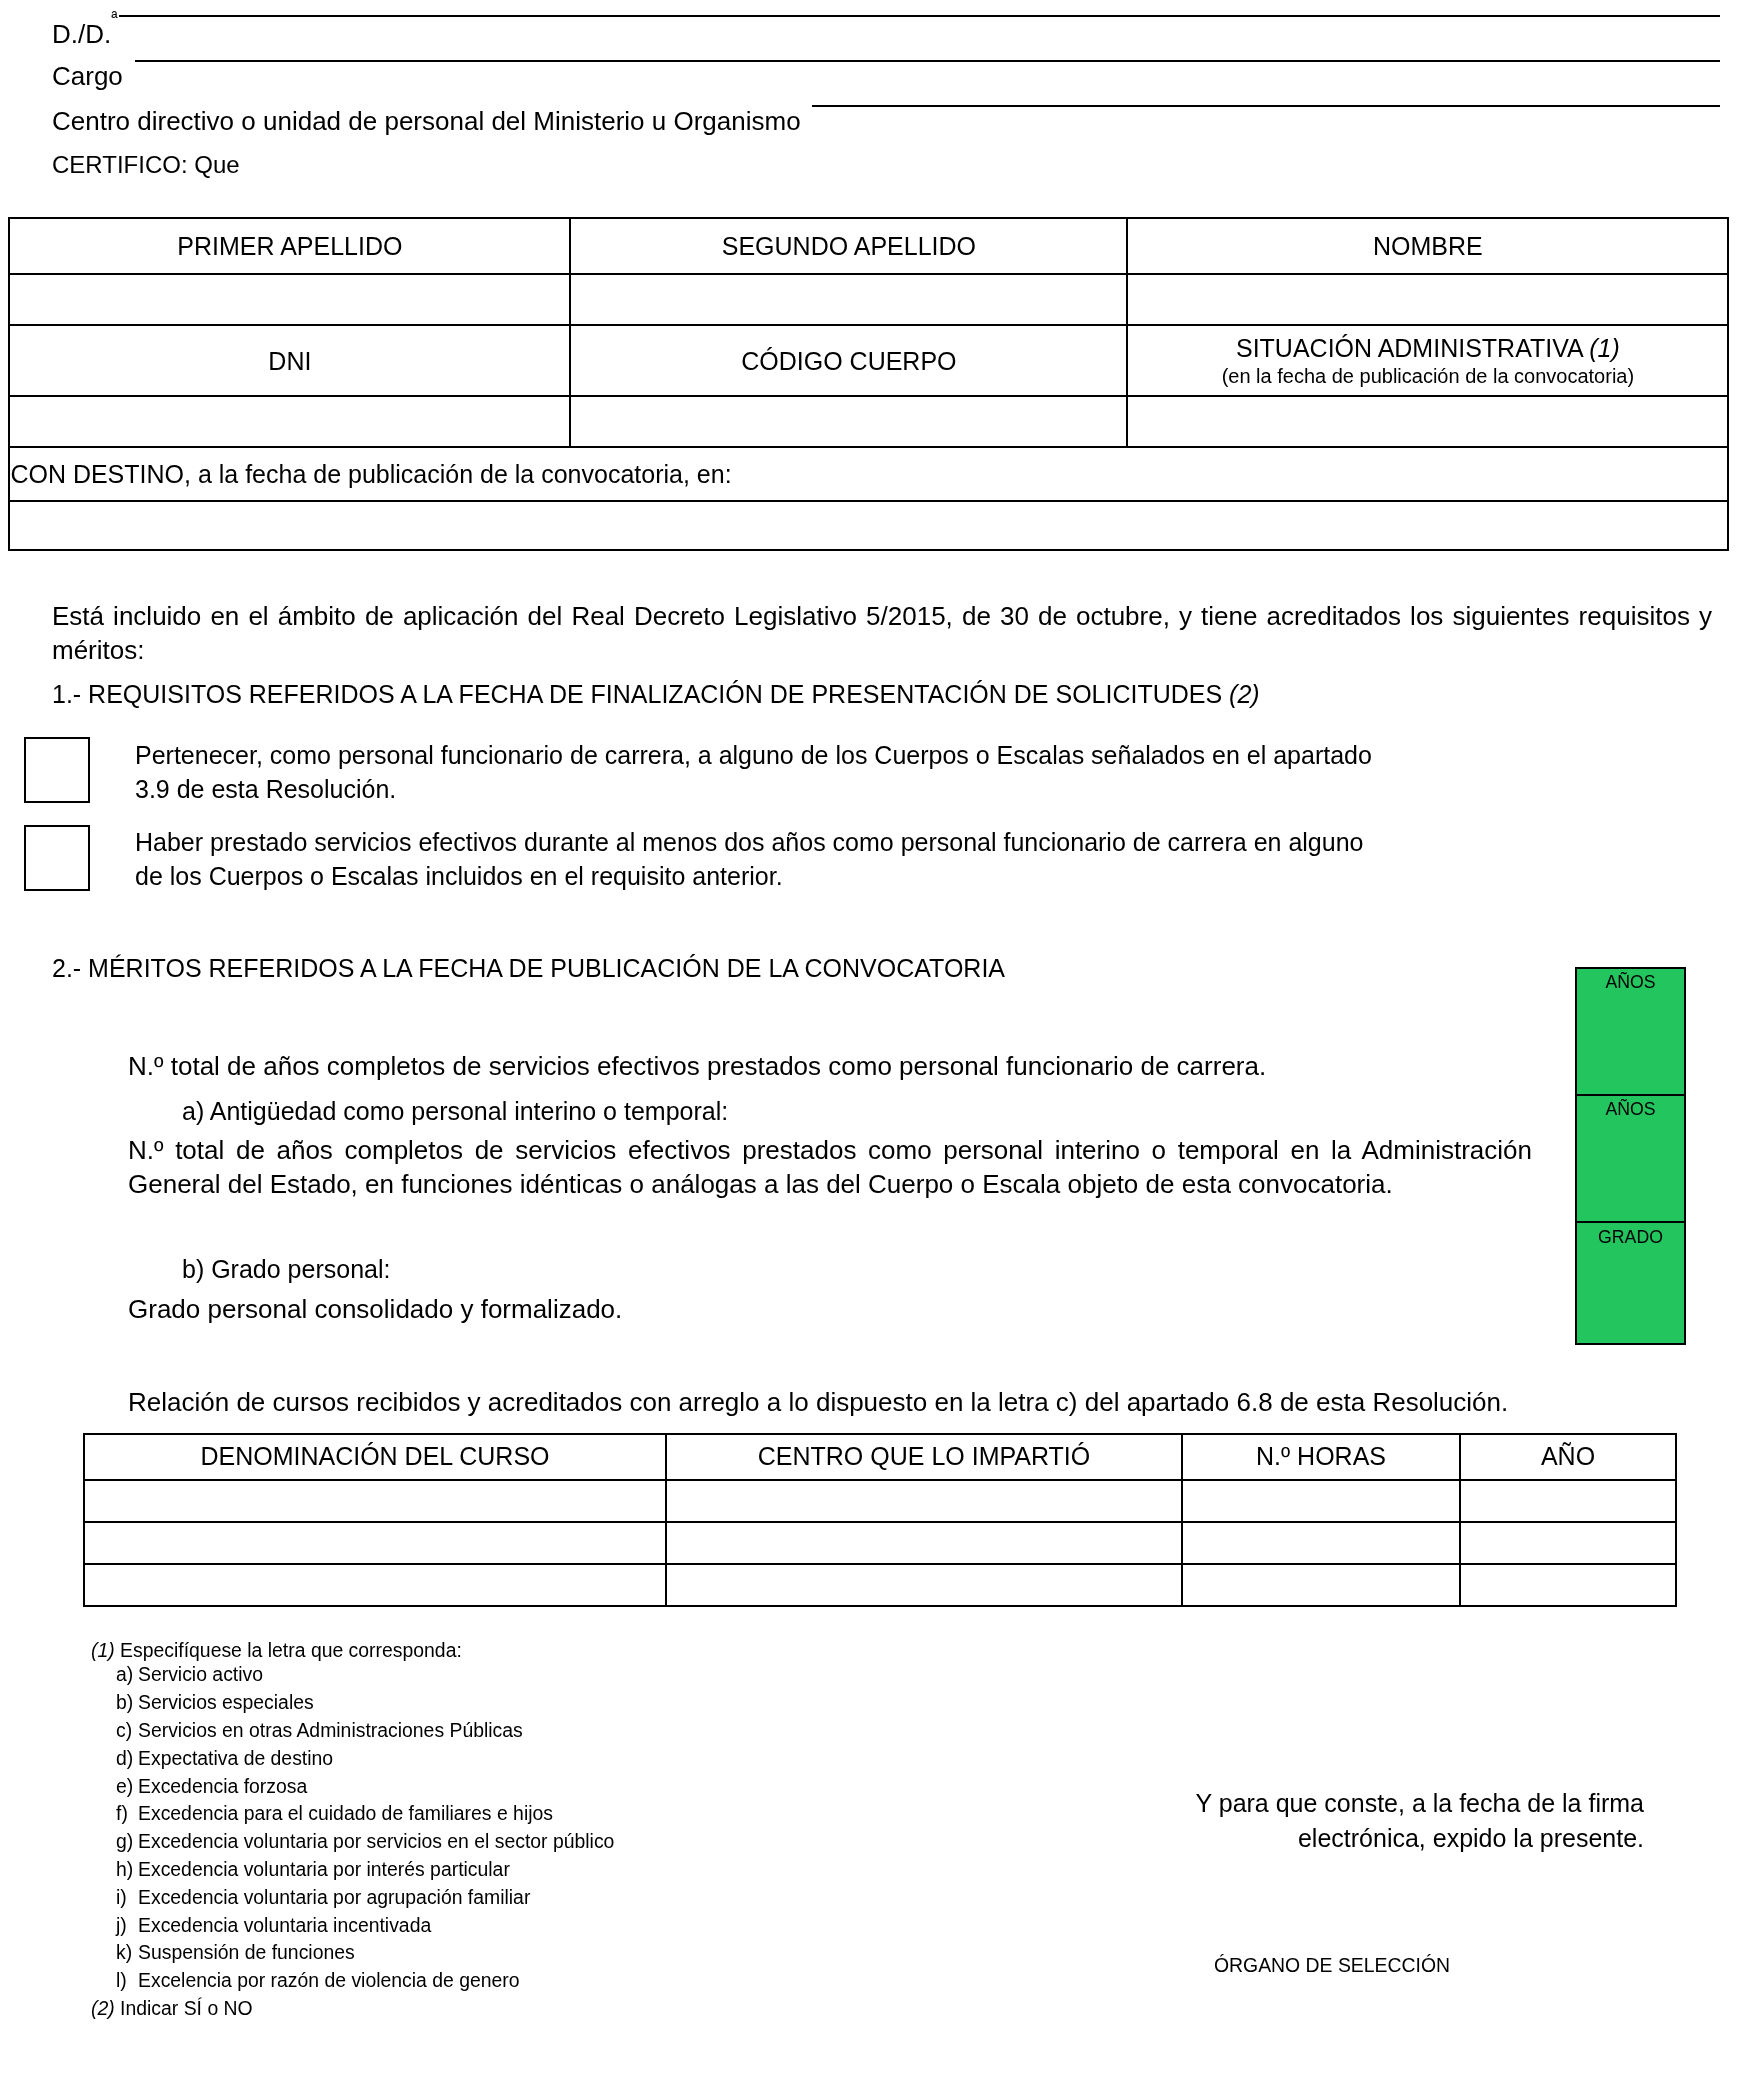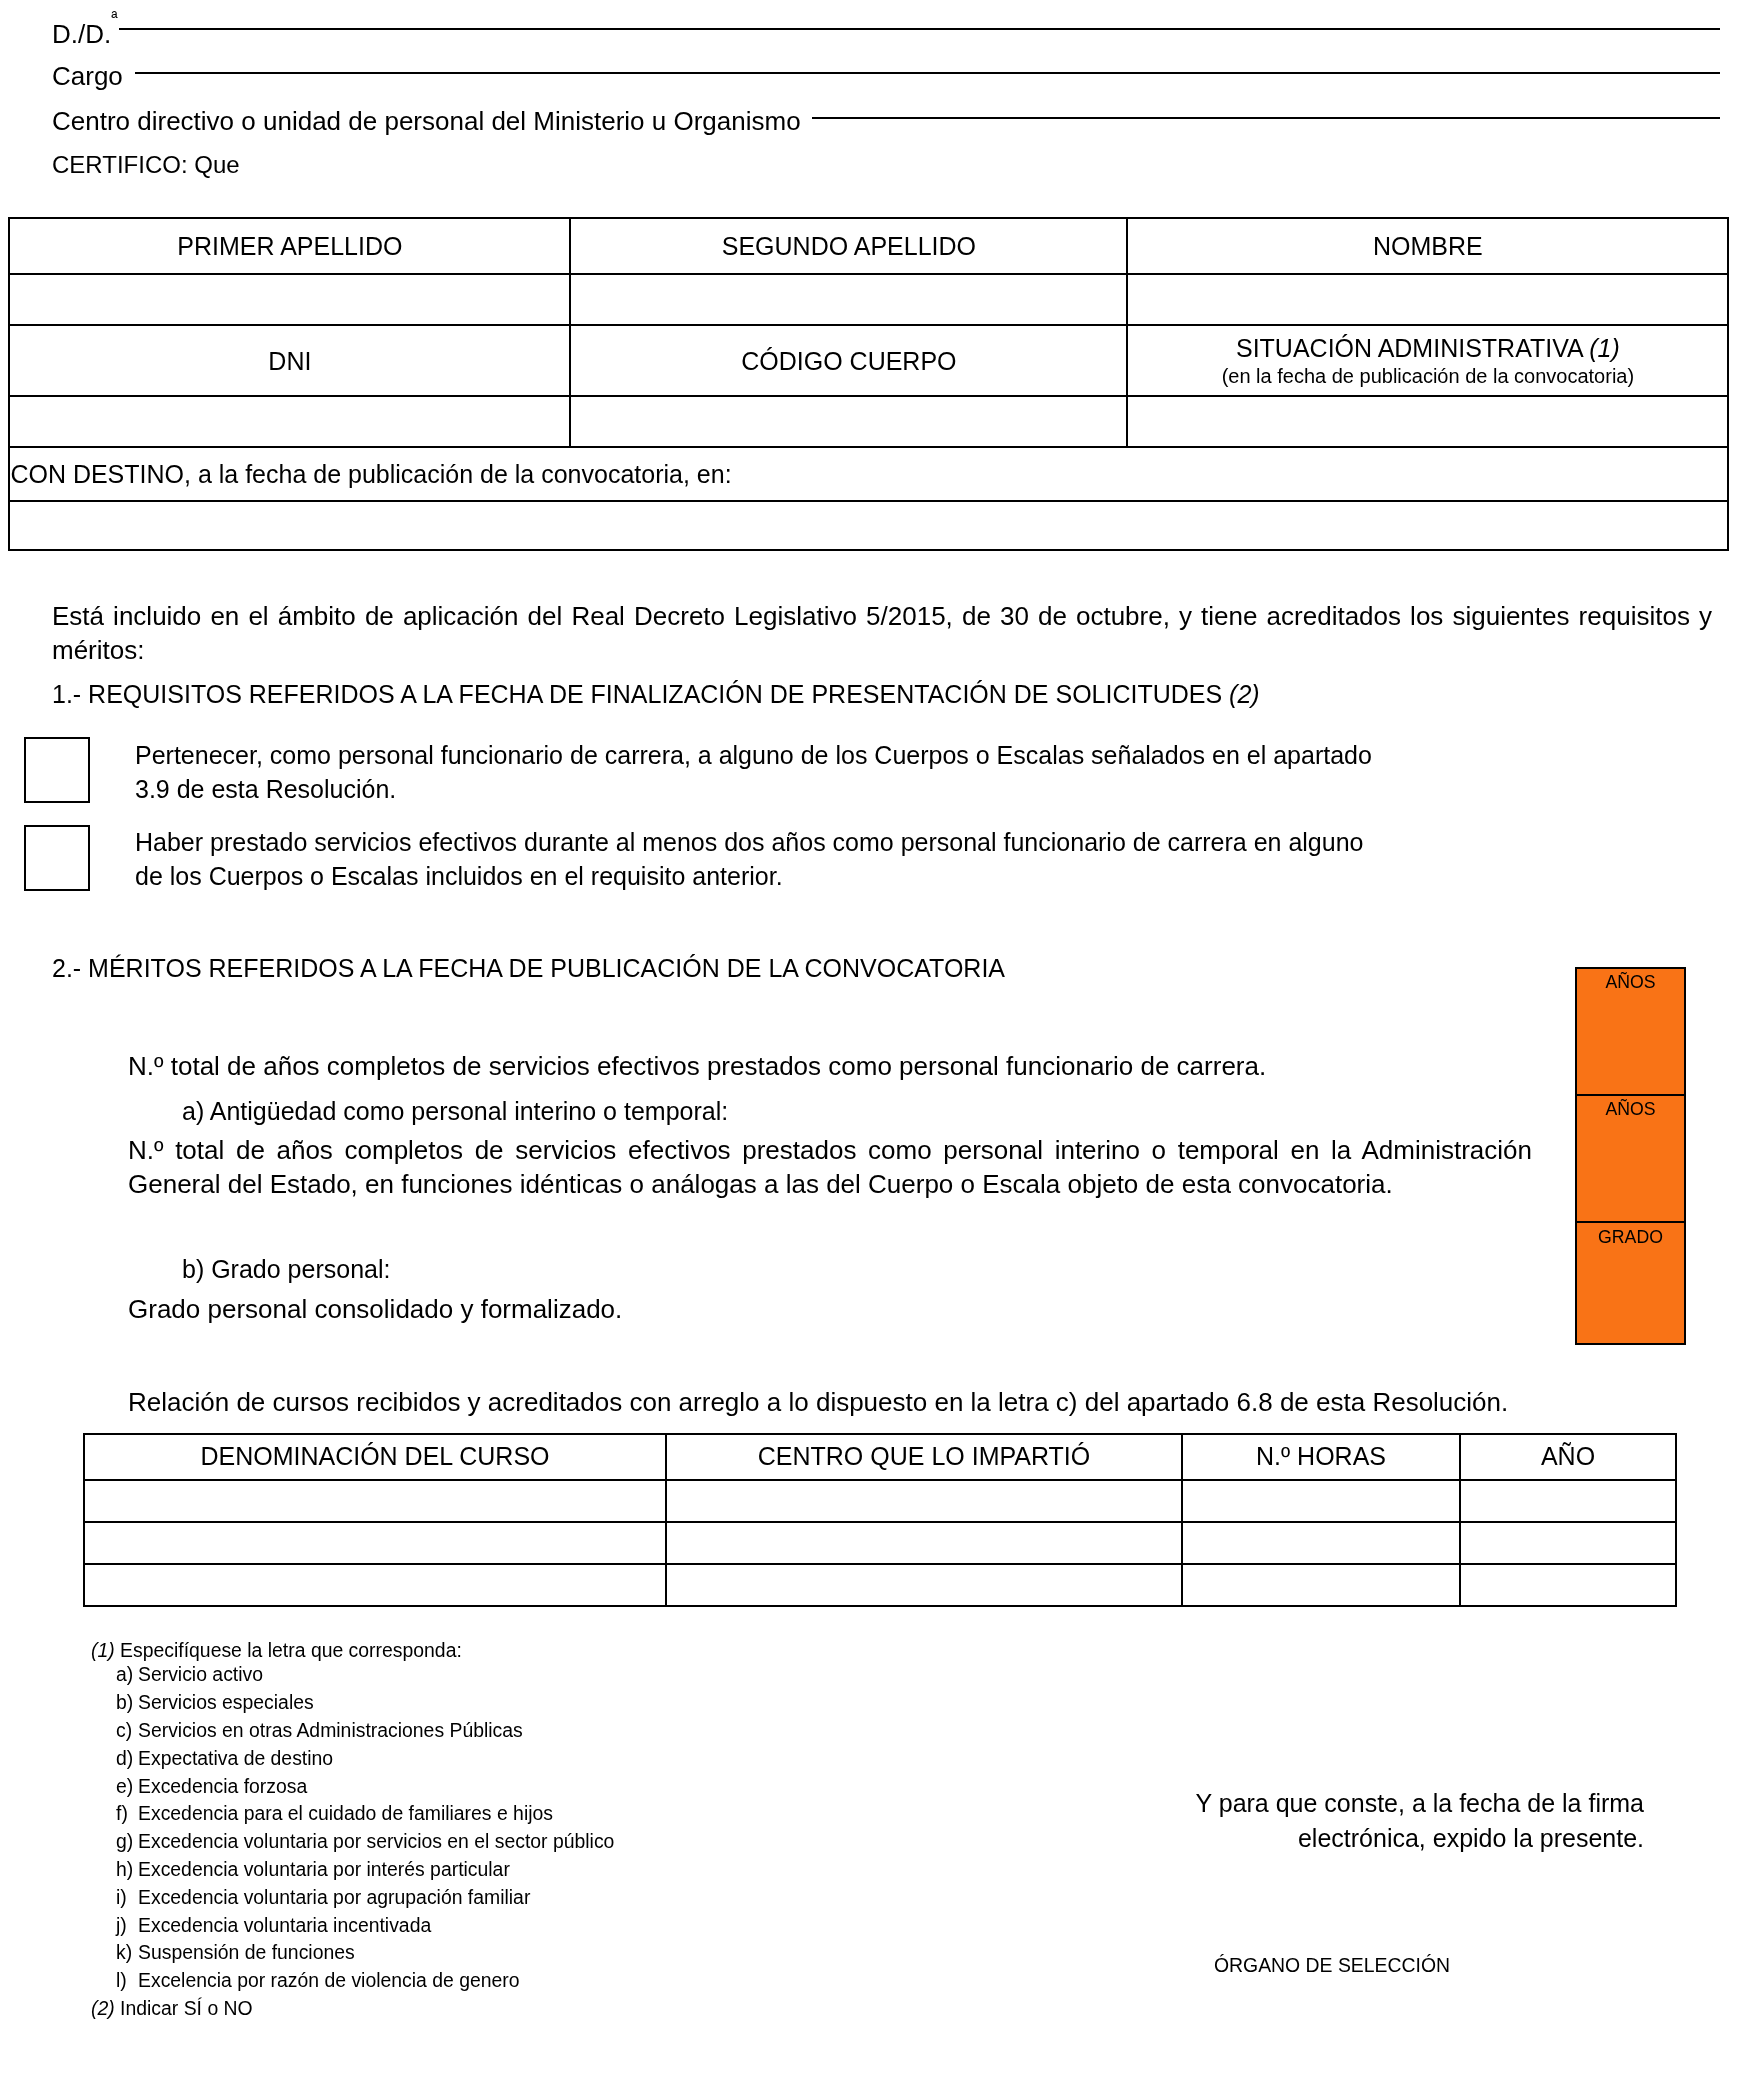--- a/index.html
+++ b/index.html
@@ -19,21 +19,21 @@
     background: #ffffff;
     overflow: hidden;
   }
 
   
   .hdr-line {
     position: absolute;
     left: 52px;
     right: 23px;
     display: flex;
-    align-items: center;
+    align-items: flex-start;
     font-size: 26px;
     line-height: 1;
     white-space: nowrap;
   }
   .hdr-line .lbl { flex: 0 0 auto; }
   .hdr-line .sup {
     font-size: 17px;
     vertical-align: super;
     position: relative;
     top: -8.4px;
@@ -111,21 +111,21 @@
     font-size: 25px;
     line-height: 1.35;
     text-align: left;
   }
 
   
   .yg-box {
     position: absolute;
     border: 2.5px solid #000;
     box-sizing: border-box;
-    background: #f97316;
+    background: #22c55e;
   }
   .yg-cell {
     position: absolute;
     left: 0;
     right: 0;
     box-sizing: border-box;
   }
   .yg-cell .cap {
     display: block;
     text-align: center;

